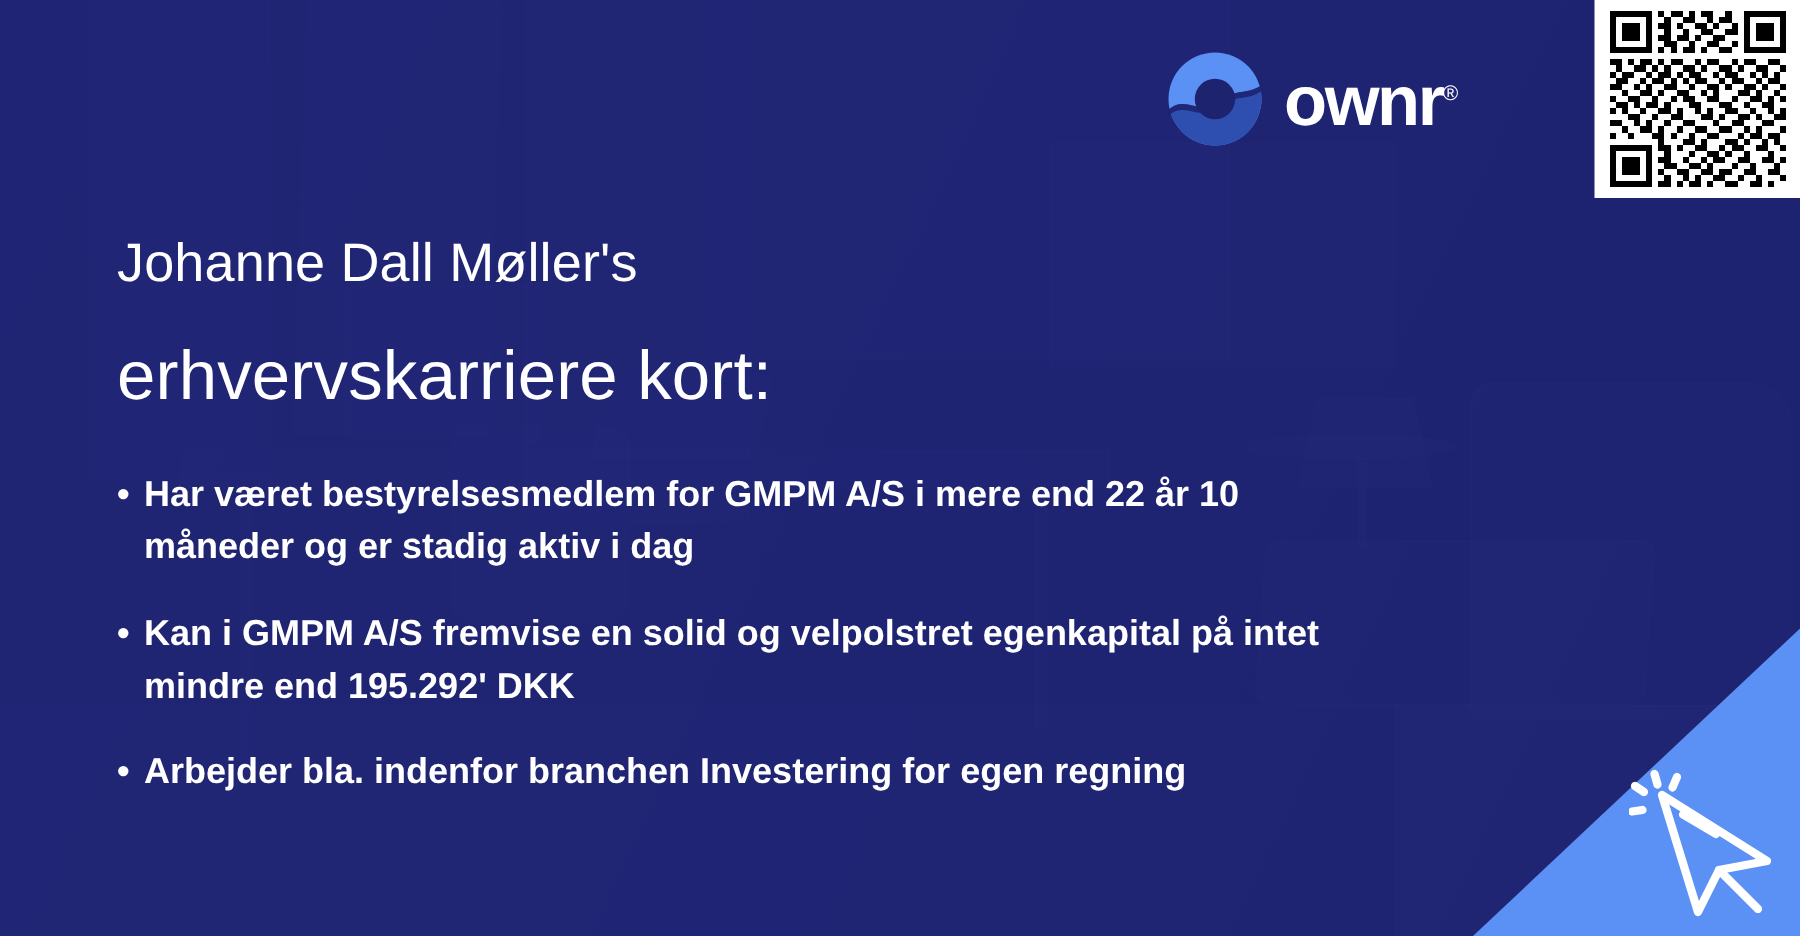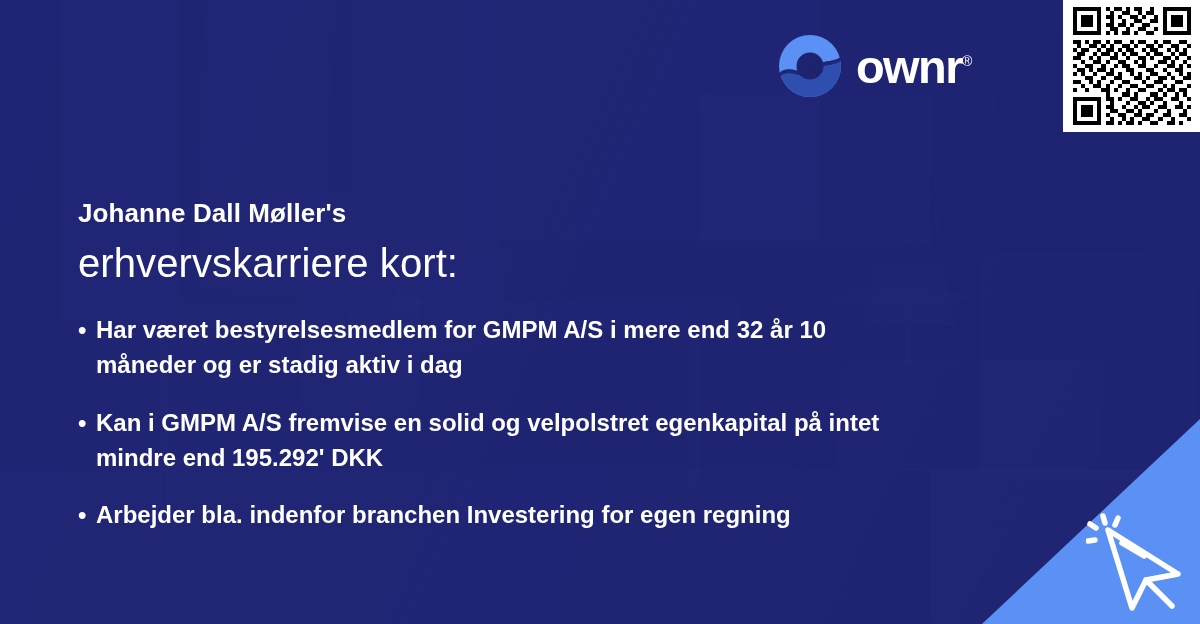--- a/index.html
+++ b/index.html
@@ -96,26 +96,26 @@
   .brand-reg {
     font-size:14px;
     vertical-align:super;
     letter-spacing:0;
     font-weight:normal;
   }
 
   
   .title-block { position:absolute; left:78px; top:154px; }
   .title-main {
-    color:#ffffff; font-size:26px; font-weight:bold;
-    letter-spacing:0.1px; line-height:1.16; white-space:nowrap;margin-top:44px;
+    color:#ffffff; font-size:36px; font-weight:normal;
+    letter-spacing:0.1px; line-height:1.16; white-space:nowrap;
   }
   .title-sub {
-    color:#ffffff; font-size:40px; font-weight:normal;
-    letter-spacing:0.1px; line-height:1.2; margin-top:11px; white-space:nowrap;
+    color:#ffffff; font-size:46px; font-weight:normal;
+    letter-spacing:0.1px; line-height:1.2; margin-top:27px; white-space:nowrap;
   }
 
   
   .facts { position:absolute; left:78px; top:312px; width:830px; }
   .fact {
     display:flex; align-items:flex-start;
     color:#ffffff;
     font-size:24px; font-weight:bold;
     line-height:1.47;
     margin-bottom:22px;
@@ -417,21 +417,21 @@
   </div>
 
   <div class="title-block">
     <div class="title-main">Johanne Dall Møller's</div>
     <div class="title-sub">erhvervskarriere kort:</div>
   </div>
 
   <div class="facts">
     <div class="fact">
       <span class="fact-dot">•</span>
-      <span class="fact-text">Har været bestyrelsesmedlem for GMPM A/S i mere end 32 år 10 måneder og er stadig aktiv i dag</span>
+      <span class="fact-text">Har været bestyrelsesmedlem for GMPM A/S i mere end 22 år 10 måneder og er stadig aktiv i dag</span>
     </div>
     <div class="fact">
       <span class="fact-dot">•</span>
       <span class="fact-text">Kan i GMPM A/S fremvise en solid og velpolstret egenkapital på intet mindre end 195.292' DKK</span>
     </div>
     <div class="fact">
       <span class="fact-dot">•</span>
       <span class="fact-text">Arbejder bla. indenfor branchen Investering for egen regning</span>
     </div>
   </div>

